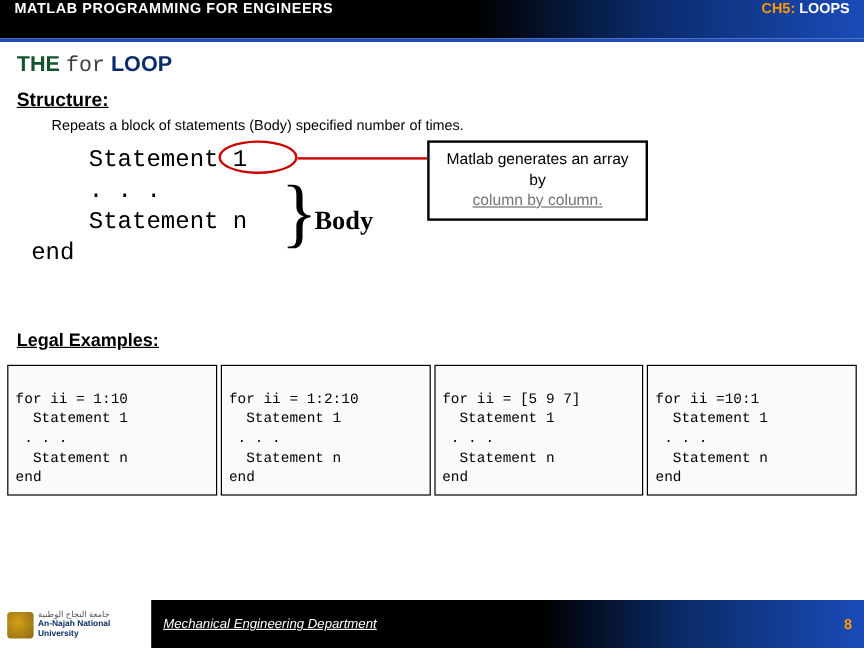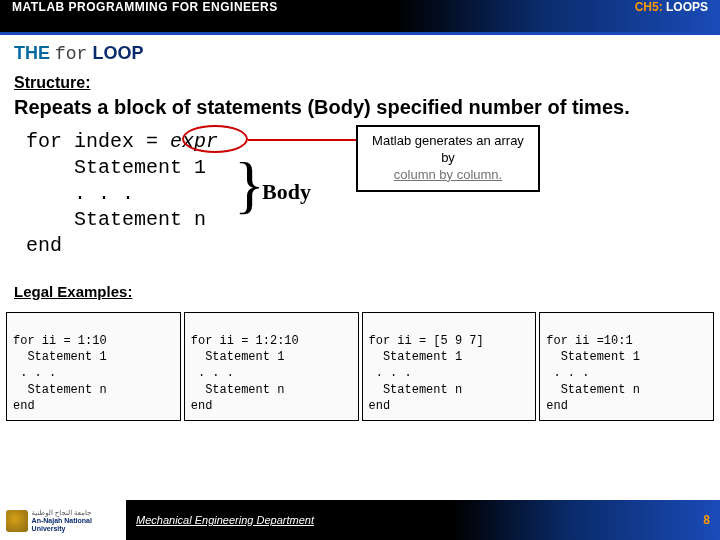--- a/index.html
+++ b/index.html
@@ -4,26 +4,26 @@
 <style>
   * { margin: 0; padding: 0; box-sizing: border-box; }
   body { width: 720px; height: 540px; font-family: Arial, sans-serif; background: #fff; position: relative; overflow: hidden; }
   .header { height: 32px; background: linear-gradient(to right, #000 0%, #000 55%, #0a2b6b 75%, #1a4bb8 100%); display: flex; justify-content: space-between; padding: 0 12px; }
   .header-left { color: #fff; font-size: 12px; font-weight: bold; letter-spacing: 0.5px; }
   .header-right { font-size: 12px; font-weight: bold; }
   .header-right .ch { color: #ff9900; }
   .header-right .loops { color: #fff; }
   .header-border { height: 3px; background: #1a4bb8; }
   .title { padding: 8px 14px 4px; font-size: 18px; font-weight: bold; }
-  .title .the { color: #0369a1; }
+  .title .the { color: #14532d; }
   .title .for { color: #404040; font-family: 'Courier New', monospace; font-weight: normal; }
   .title .loop { color: #0a2b6b; }
   .content { padding: 6px 14px; }
   .structure-heading { font-size: 16px; font-weight: bold; text-decoration: underline; margin-bottom: 4px; }
-  .structure-desc { font-size: 20px; font-weight: bold; margin-bottom: 10px; }
+  .structure-desc { font-size: 12px; font-weight: normal; margin-bottom: 10px; margin-left: 29px; }
   .code-structure { position: relative; margin-left: 12px; margin-bottom: 14px; height: 134px; }
   .code-text { font-family: 'Courier New', monospace; font-size: 20px; line-height: 1.3; }
   .expr-circle { position: absolute; left: 156px; top: -4px; width: 66px; height: 28px; border: 2px solid #c00; border-radius: 50%; }
   .expr-line { position: absolute; left: 222px; top: 10px; width: 108px; height: 2px; background: #c00; }
   .brace { position: absolute; left: 208px; top: 24px; font-size: 64px; font-family: serif; line-height: 1; }
   .body-label { position: absolute; left: 236px; top: 50px; font-family: 'Times New Roman', serif; font-size: 22px; font-weight: bold; }
   .callout { position: absolute; left: 330px; top: -4px; width: 184px; border: 2px solid #000; padding: 6px 8px; font-size: 13px; text-align: center; line-height: 1.3; }
   .callout-line3 { text-decoration: underline; color: #737373; }
   .legal-heading { font-size: 15px; font-weight: bold; text-decoration: underline; margin-left: 14px; margin-bottom: 12px; }
   .examples-row { display: flex; gap: 3px; padding: 0 6px; }
@@ -53,21 +53,20 @@
 <div class="title">
   <span class="the">THE </span><span class="for">for</span><span class="loop"> LOOP</span>
 </div>
 
 <div class="content">
   <div class="structure-heading">Structure:</div>
   <div class="structure-desc">Repeats a block of statements (Body) specified number of times.</div>
 
   <div class="code-structure">
     <div class="code-text">
-      <div><span>for index = </span><span style="font-style:italic">expr</span></div>
       <div style="white-space:pre">    Statement 1</div>
       <div style="white-space:pre">    . . .</div>
       <div style="white-space:pre">    Statement n</div>
       <div>end</div>
     </div>
     <div class="expr-circle"></div>
     <div class="expr-line"></div>
     <div class="brace">}</div>
     <div class="body-label">Body</div>
     <div class="callout">

